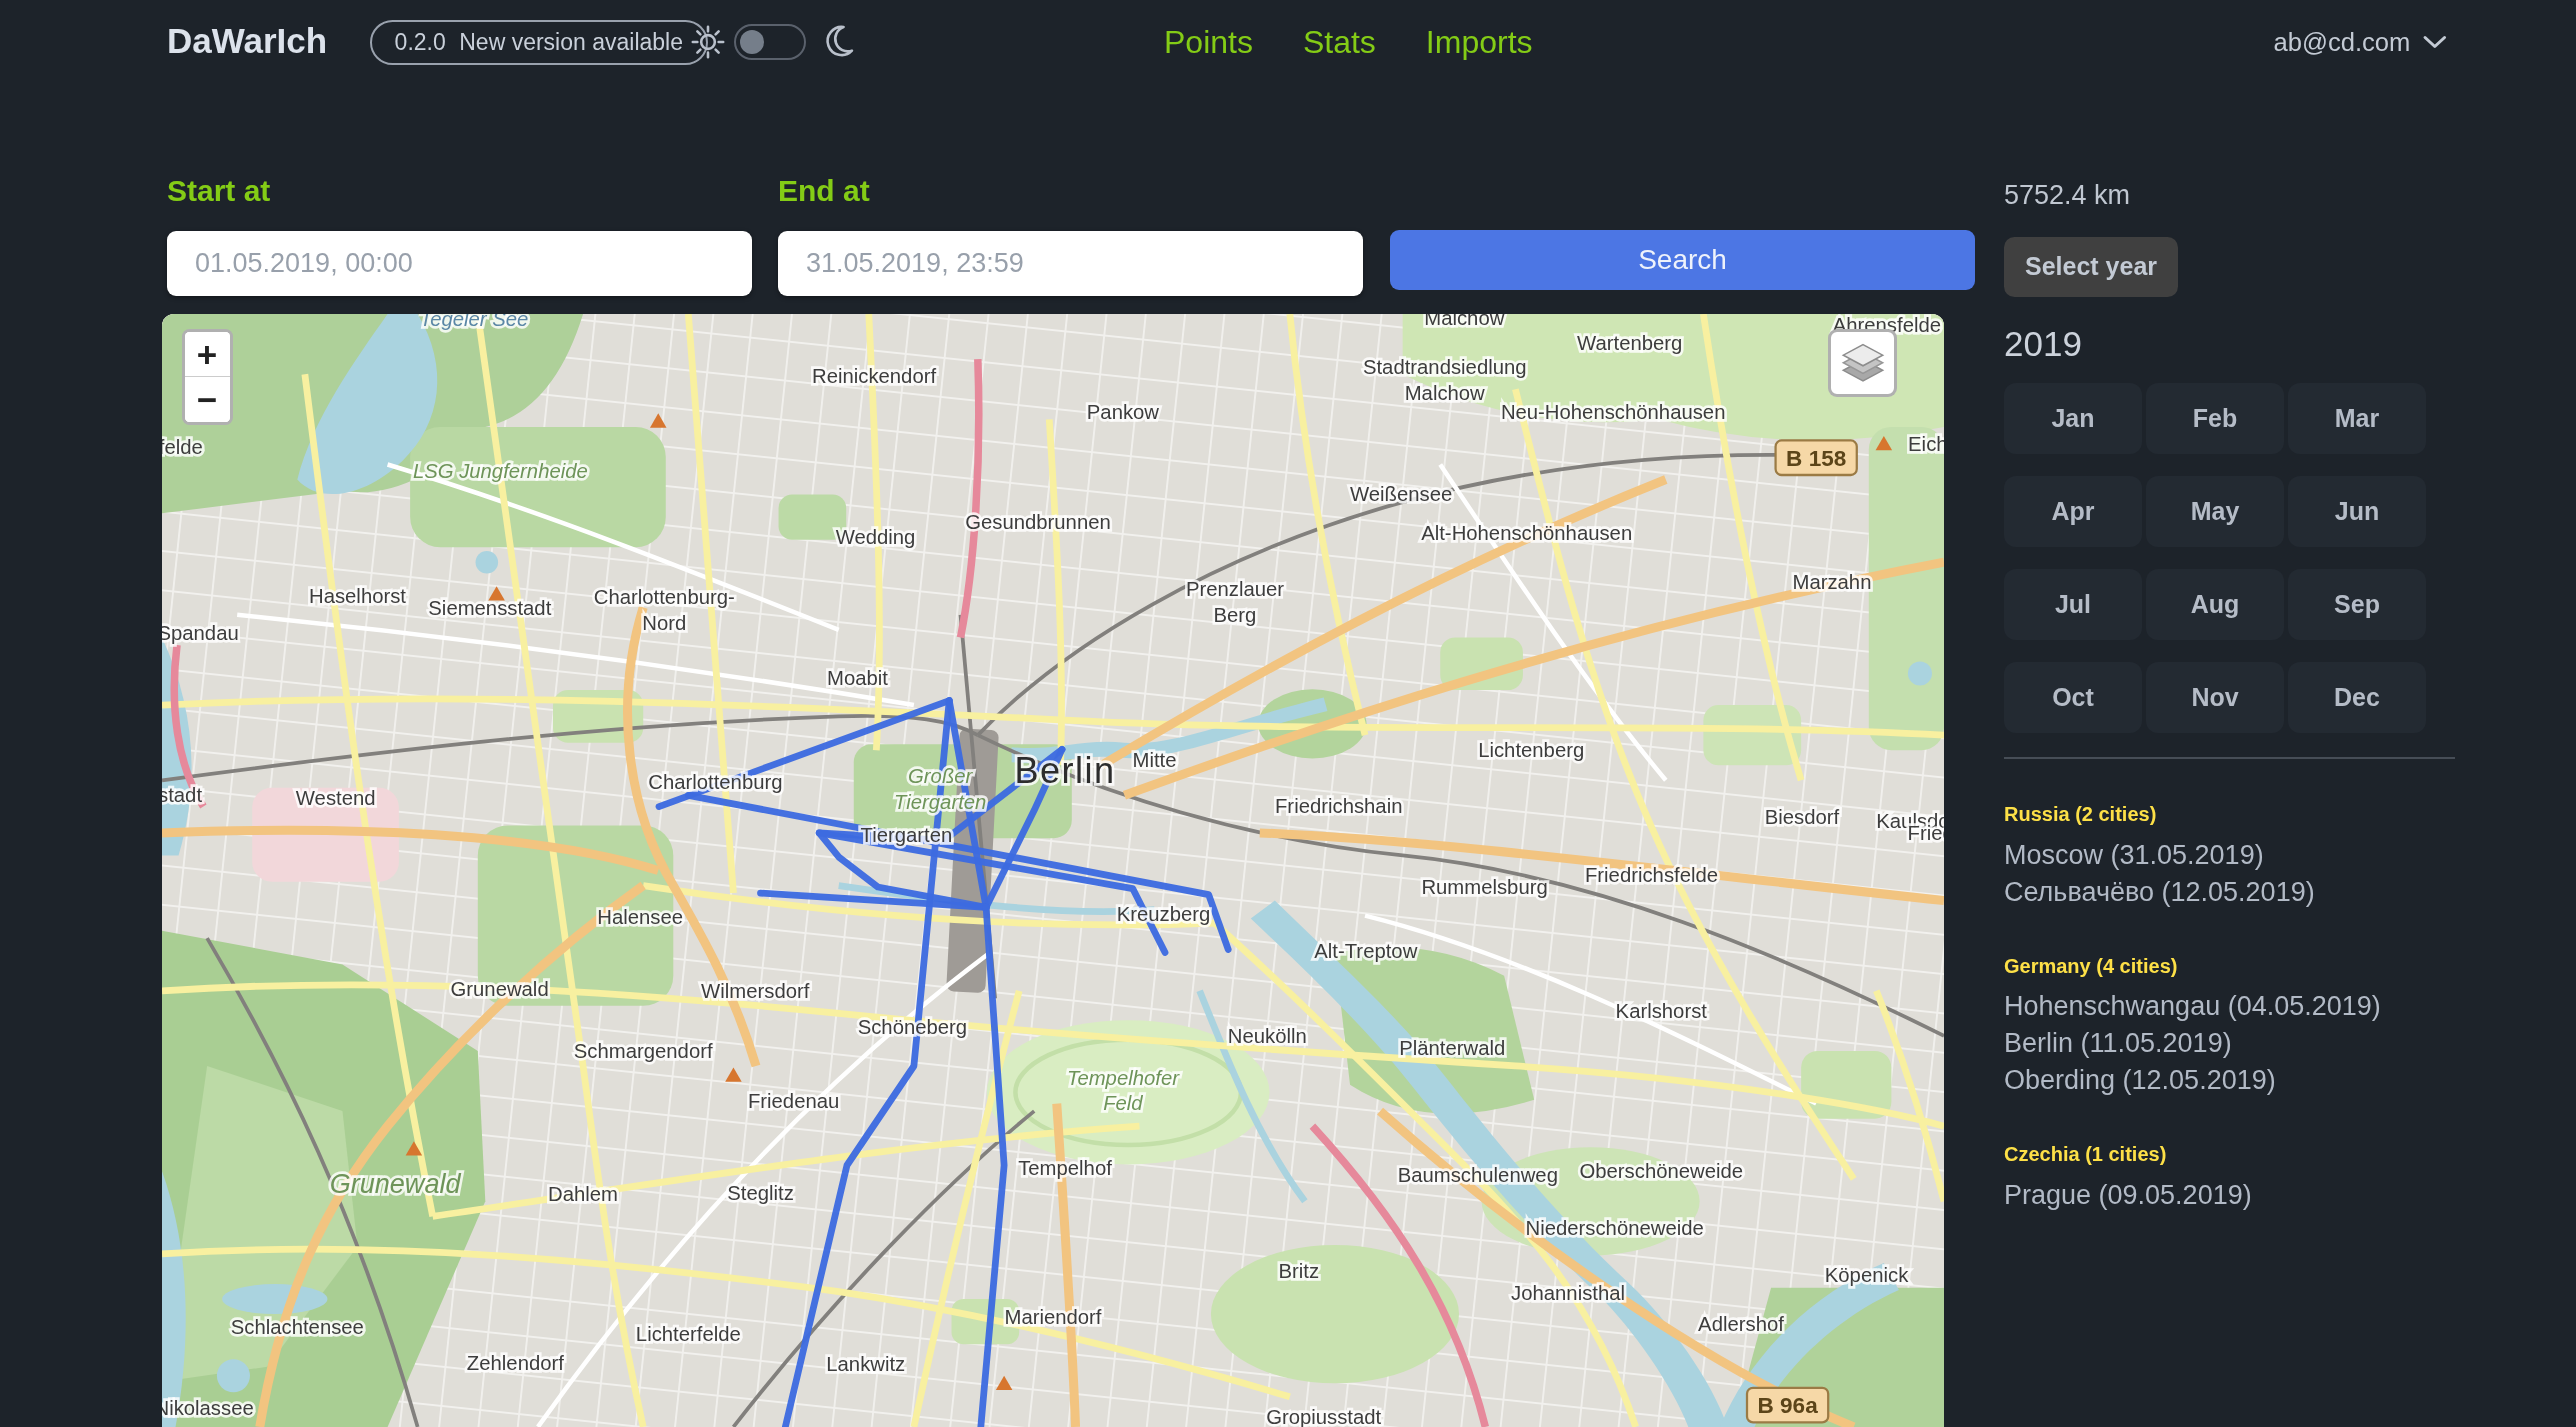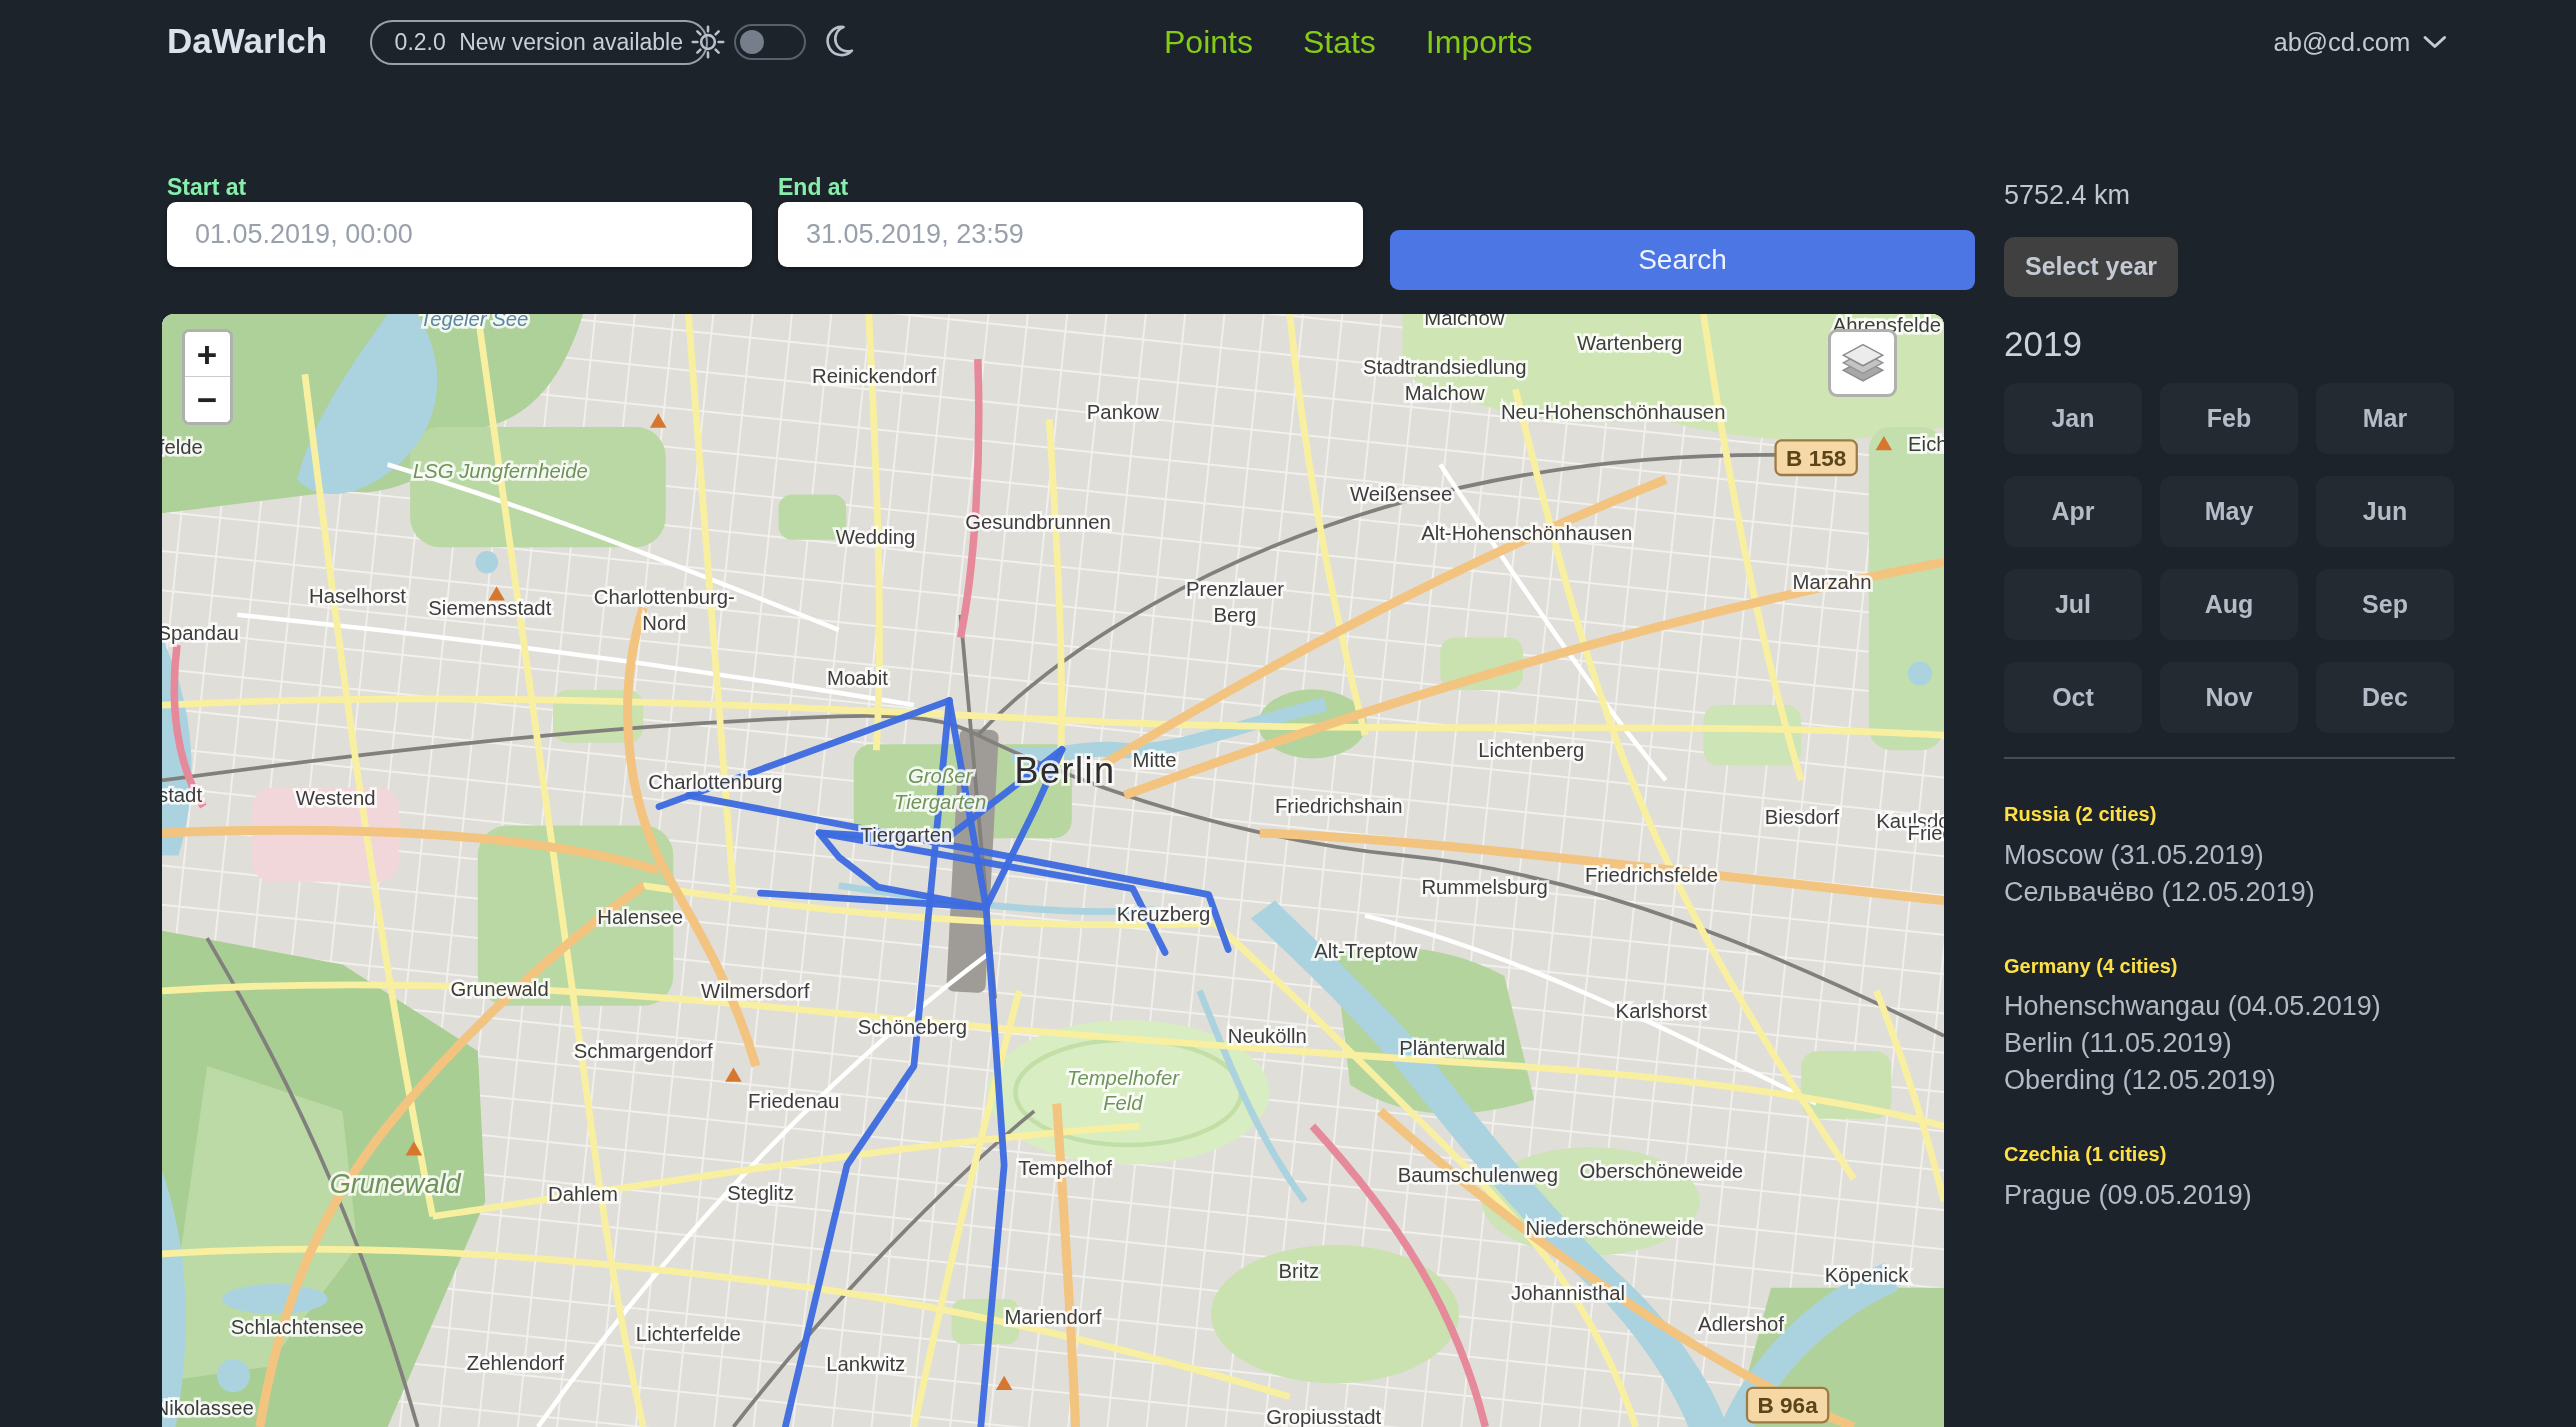--- a/index.html
+++ b/index.html
@@ -15,21 +15,21 @@
   .toggle { position:absolute; left:734px; top:24px; width:72px; height:36px; border:2.3px solid #5a616c;
             border-radius:18px; cursor:pointer; }
   .knob { position:absolute; left:3.8px; top:3.8px; width:24px; height:24px; border-radius:50%; background:#757e8a; }
   nav { position:absolute; left:1164px; top:0; height:84px; display:flex; align-items:center; gap:50px; }
   nav a { color:#84cc16; font-size:32px; cursor:pointer; text-decoration:none; }
   .user { position:absolute; right:128px; top:0; height:84px; display:flex; align-items:center; gap:12px;
           color:#c3cad4; font-size:25.6px; cursor:pointer; }
 
   
   .fgroup { position:absolute; top:174px; width:585px; }
-  .fgroup label { display:block; font-size:23px; font-weight:600; color:#86efac; margin-bottom:1px; }
+  .fgroup label { display:block; font-size:30px; font-weight:600; color:#84cc16; margin-bottom:23px; }
   .fgroup input { width:585px; height:65px; border:none; border-radius:9px; background:#ffffff;
                   font-size:27px; color:#98a0ab; padding:0 28px; font-family:"Liberation Sans",sans-serif;
                   box-shadow:0 1.5px 4.5px rgba(0,0,0,.35); }
   .searchbtn { position:absolute; left:1390px; top:230px; width:585px; height:60px; border:none; border-radius:9px;
                background:#4c76e4; color:#eef2fb; font-size:28px; cursor:pointer; font-family:"Liberation Sans",sans-serif; }
 
   
   .map { position:absolute; left:162px; top:314px; width:1782px; height:1113px; border-radius:12px 12px 0 0;
          overflow:hidden; background:#e4e2dc; }
   .map svg.base { position:absolute; left:0; top:0; }
@@ -50,21 +50,21 @@
   .zoomctl button:first-child { border-bottom:1.5px solid #ccc; }
   .layersctl { position:absolute; right:47px; top:15px; width:69px; height:68px; background:#fff; border-radius:9px;
                border:3px solid rgba(80,80,80,.45); display:flex; align-items:center; justify-content:center; cursor:pointer; }
 
   
   aside { position:absolute; left:2004px; top:180px; width:451px; color:#c0c7d1; }
   .km { font-size:27px; color:#c0c7d1; }
   .selyear { margin-top:25.6px; width:174px; height:60px; background:#404040; color:#c3cad4; border:none;
              border-radius:10.5px; font-size:25px; font-weight:600; cursor:pointer; font-family:"Liberation Sans",sans-serif; }
   .year { margin-top:27px; font-size:35px; color:#ccd2db; }
-  .months { margin-top:19.5px; display:grid; grid-template-columns:repeat(3,138px); gap:22px 18px; }
+  .months { margin-top:19.5px; display:grid; grid-template-columns:repeat(3,138px); gap:22px 4px; }
   .month { height:71px; background:#232a32; border:none; border-radius:12px; color:#b5bcc7; font-size:25px;
            font-weight:600; cursor:pointer; font-family:"Liberation Sans",sans-serif; }
   .divider { margin-top:24px; width:451px; border:none; border-top:2.3px solid #464d56; }
   .country { margin-top:44px; }
   .country h3 { font-size:20px; font-weight:bold; color:#fde047; margin-bottom:10.5px;margin-top:18px; }
   .city { font-size:27px; color:#b2bac6; line-height:37px; }
 </style>
 </head>
 <body>
 

